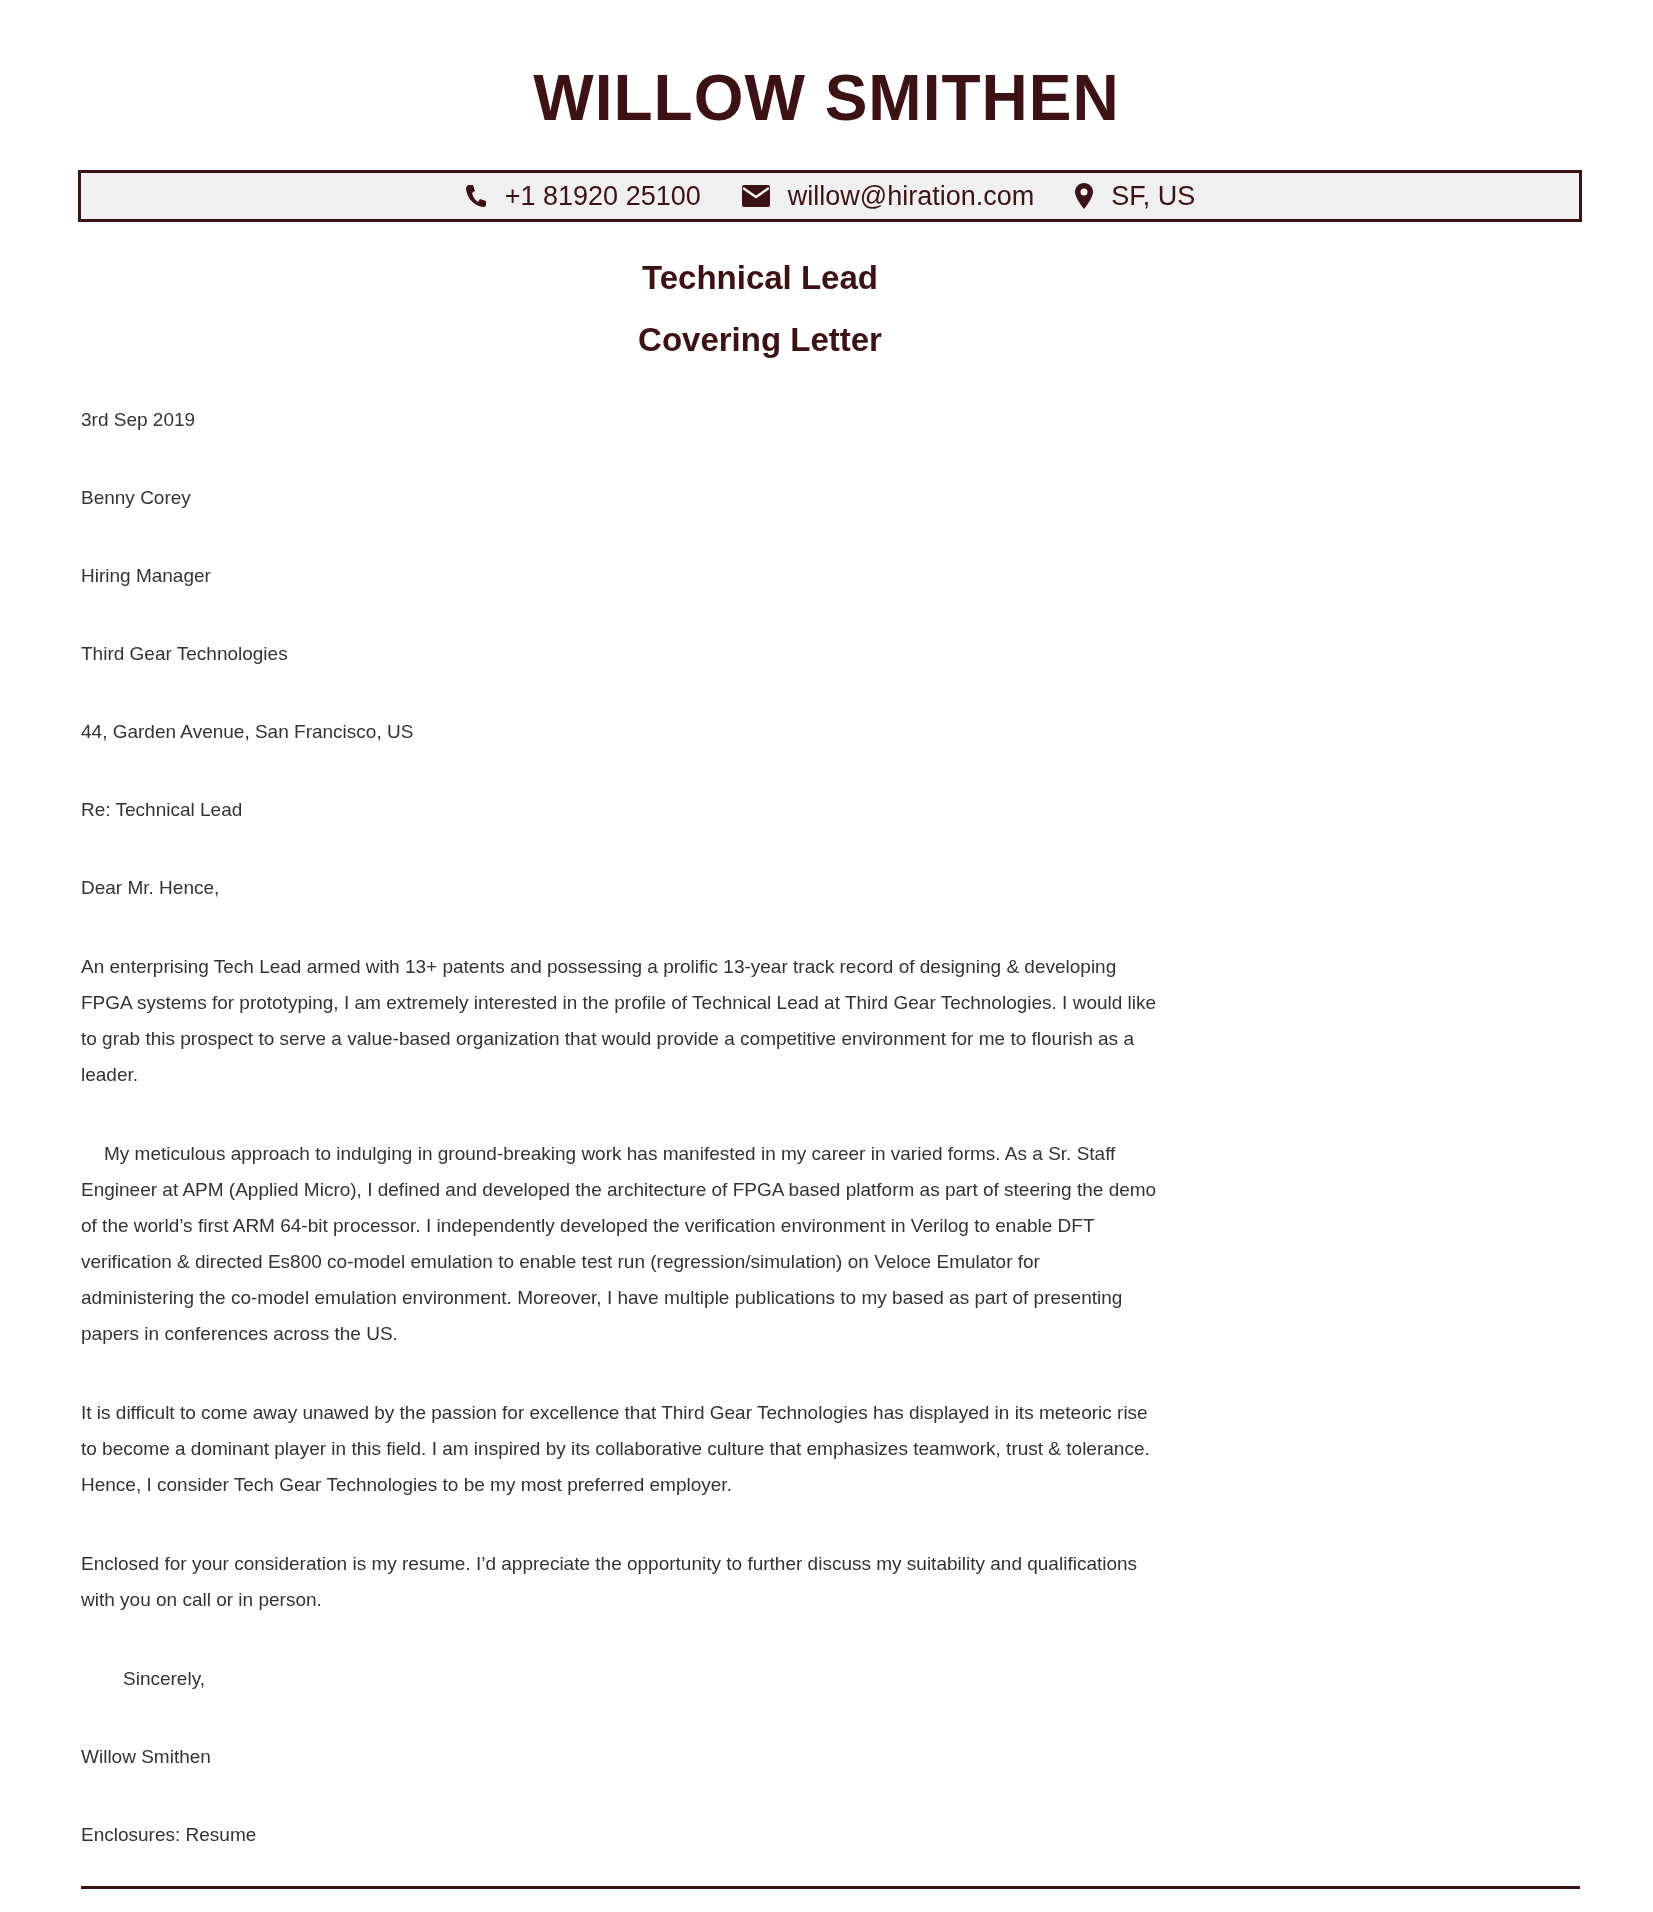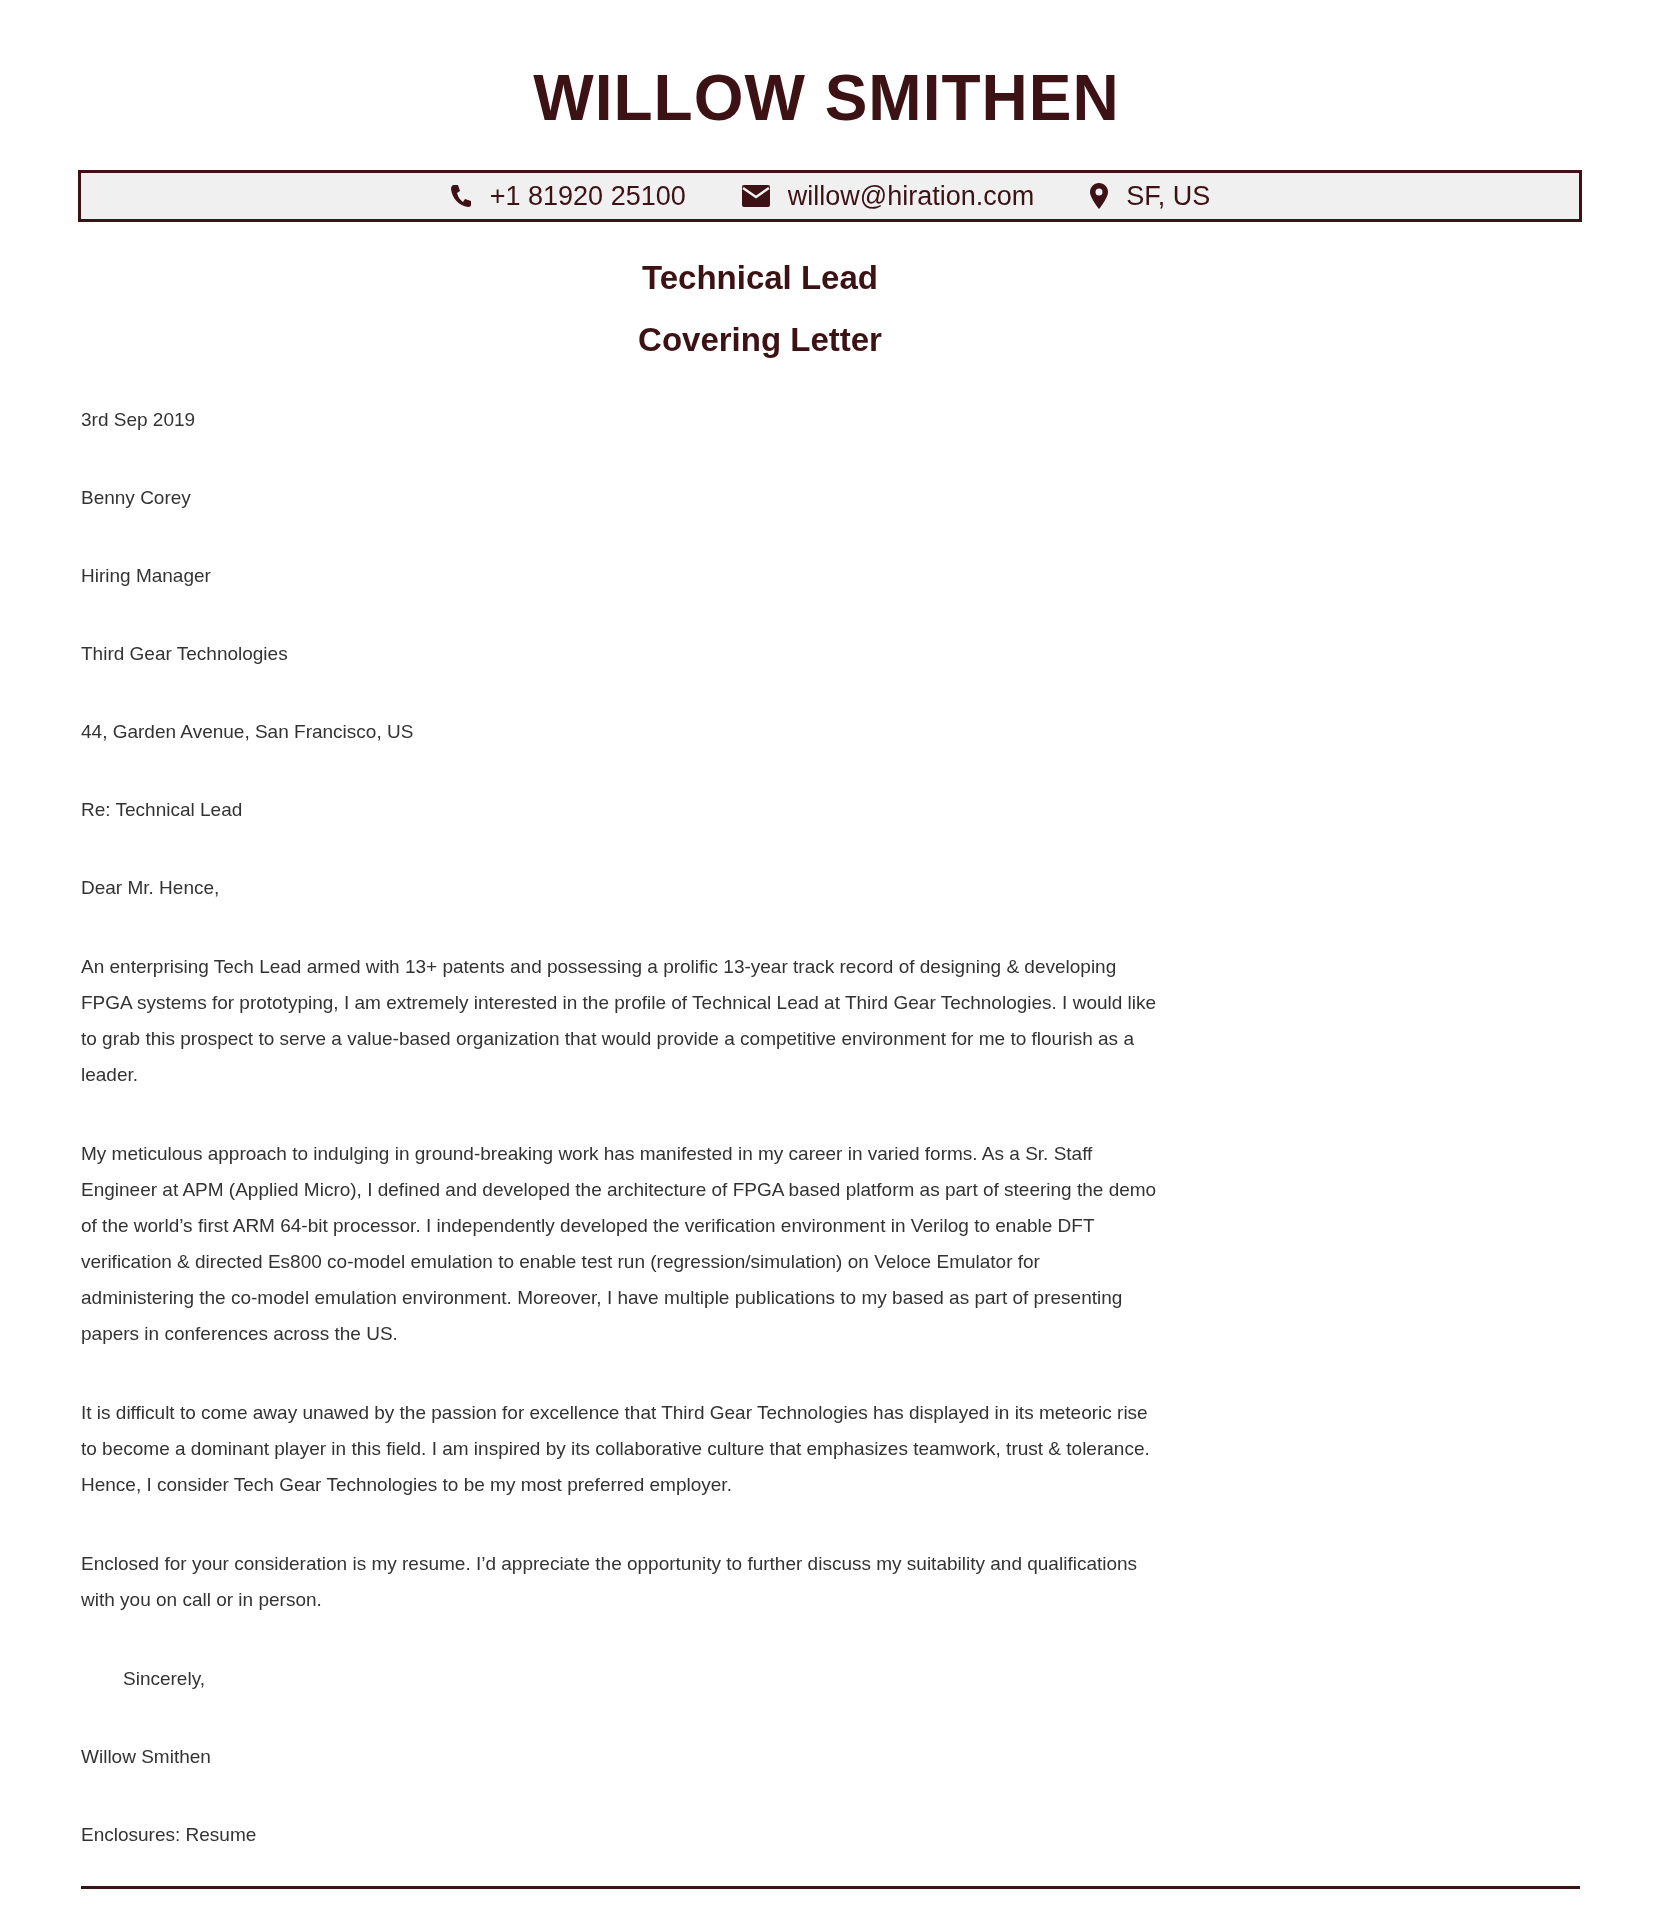--- a/index.html
+++ b/index.html
@@ -2,21 +2,21 @@
 <html><head>
 <meta charset="utf-8">
 <style>
   html, body { margin: 0; padding: 0; background: #ffffff; }
   body { width: 1653px; height: 1912px; position: relative; overflow: hidden;
          font-family: "Liberation Sans", "DejaVu Sans", sans-serif; color: #333333; }
   .name { position: absolute; left: 0; width: 1653px; top: 60px; text-align: center;
           font-size: 64px; font-weight: bold; color: #3d1214; letter-spacing: 1px; line-height: 76px; }
   .contact-bar { position: absolute; left: 78px; top: 170px; width: 1498px; height: 46px;
                  border: 3px solid #3d1214; background: #f0f0f0;
-                 display: flex; align-items: center; justify-content: center; gap: 56px; }
+                 display: flex; align-items: center; justify-content: center; gap: 41px; }
   .contact-item { display: flex; align-items: center; gap: 18px; font-size: 27px; color: #3d1214; white-space: nowrap; }
   .contact-item svg { display: block; }
   .title { position: absolute; left: 0; width: 1520px; text-align: center; font-size: 33px;
            font-weight: bold; color: #3d1214; line-height: 40px; }
   .line { position: absolute; left: 81px; font-size: 19px; line-height: 30px; white-space: nowrap; color: #333333; }
   .rule { position: absolute; left: 81px; top: 1886px; width: 1499px; height: 3px; background: #3d1214; }
 </style>
 </head>
 <body>
 
@@ -60,21 +60,21 @@
 <div class="line" style="top:639px;">Third Gear Technologies</div>
 <div class="line" style="top:717px;">44, Garden Avenue, San Francisco, US</div>
 <div class="line" style="top:795px;">Re: Technical Lead</div>
 <div class="line" style="top:873px;">Dear Mr. Hence,</div>
 
 <div class="line" style="top:952px;">An enterprising Tech Lead armed with 13+ patents and possessing a prolific 13-year track record of designing &amp; developing</div>
 <div class="line" style="top:988px;">FPGA systems for prototyping, I am extremely interested in the profile of Technical Lead at Third Gear Technologies. I would like</div>
 <div class="line" style="top:1024px;">to grab this prospect to serve a value-based organization that would provide a competitive environment for me to flourish as a</div>
 <div class="line" style="top:1060px;">leader.</div>
 
-<div class="line" style="top:1139px;">My meticulous approach to indulging in ground-breaking work has manifested in my career in varied forms. As a Sr. Staff</div>
+<div class="line" style="top:1139px;margin-left:23px;">My meticulous approach to indulging in ground-breaking work has manifested in my career in varied forms. As a Sr. Staff</div>
 <div class="line" style="top:1175px;">Engineer at APM (Applied Micro), I defined and developed the architecture of FPGA based platform as part of steering the demo</div>
 <div class="line" style="top:1211px;">of the world’s first ARM 64-bit processor. I independently developed the verification environment in Verilog to enable DFT</div>
 <div class="line" style="top:1247px;">verification &amp; directed Es800 co-model emulation to enable test run (regression/simulation) on Veloce Emulator for</div>
 <div class="line" style="top:1283px;">administering the co-model emulation environment. Moreover, I have multiple publications to my based as part of presenting</div>
 <div class="line" style="top:1319px;">papers in conferences across the US.</div>
 
 <div class="line" style="top:1398px;">It is difficult to come away unawed by the passion for excellence that Third Gear Technologies has displayed in its meteoric rise</div>
 <div class="line" style="top:1434px;">to become a dominant player in this field. I am inspired by its collaborative culture that emphasizes teamwork, trust &amp; tolerance.</div>
 <div class="line" style="top:1470px;">Hence, I consider Tech Gear Technologies to be my most preferred employer.</div>
 

